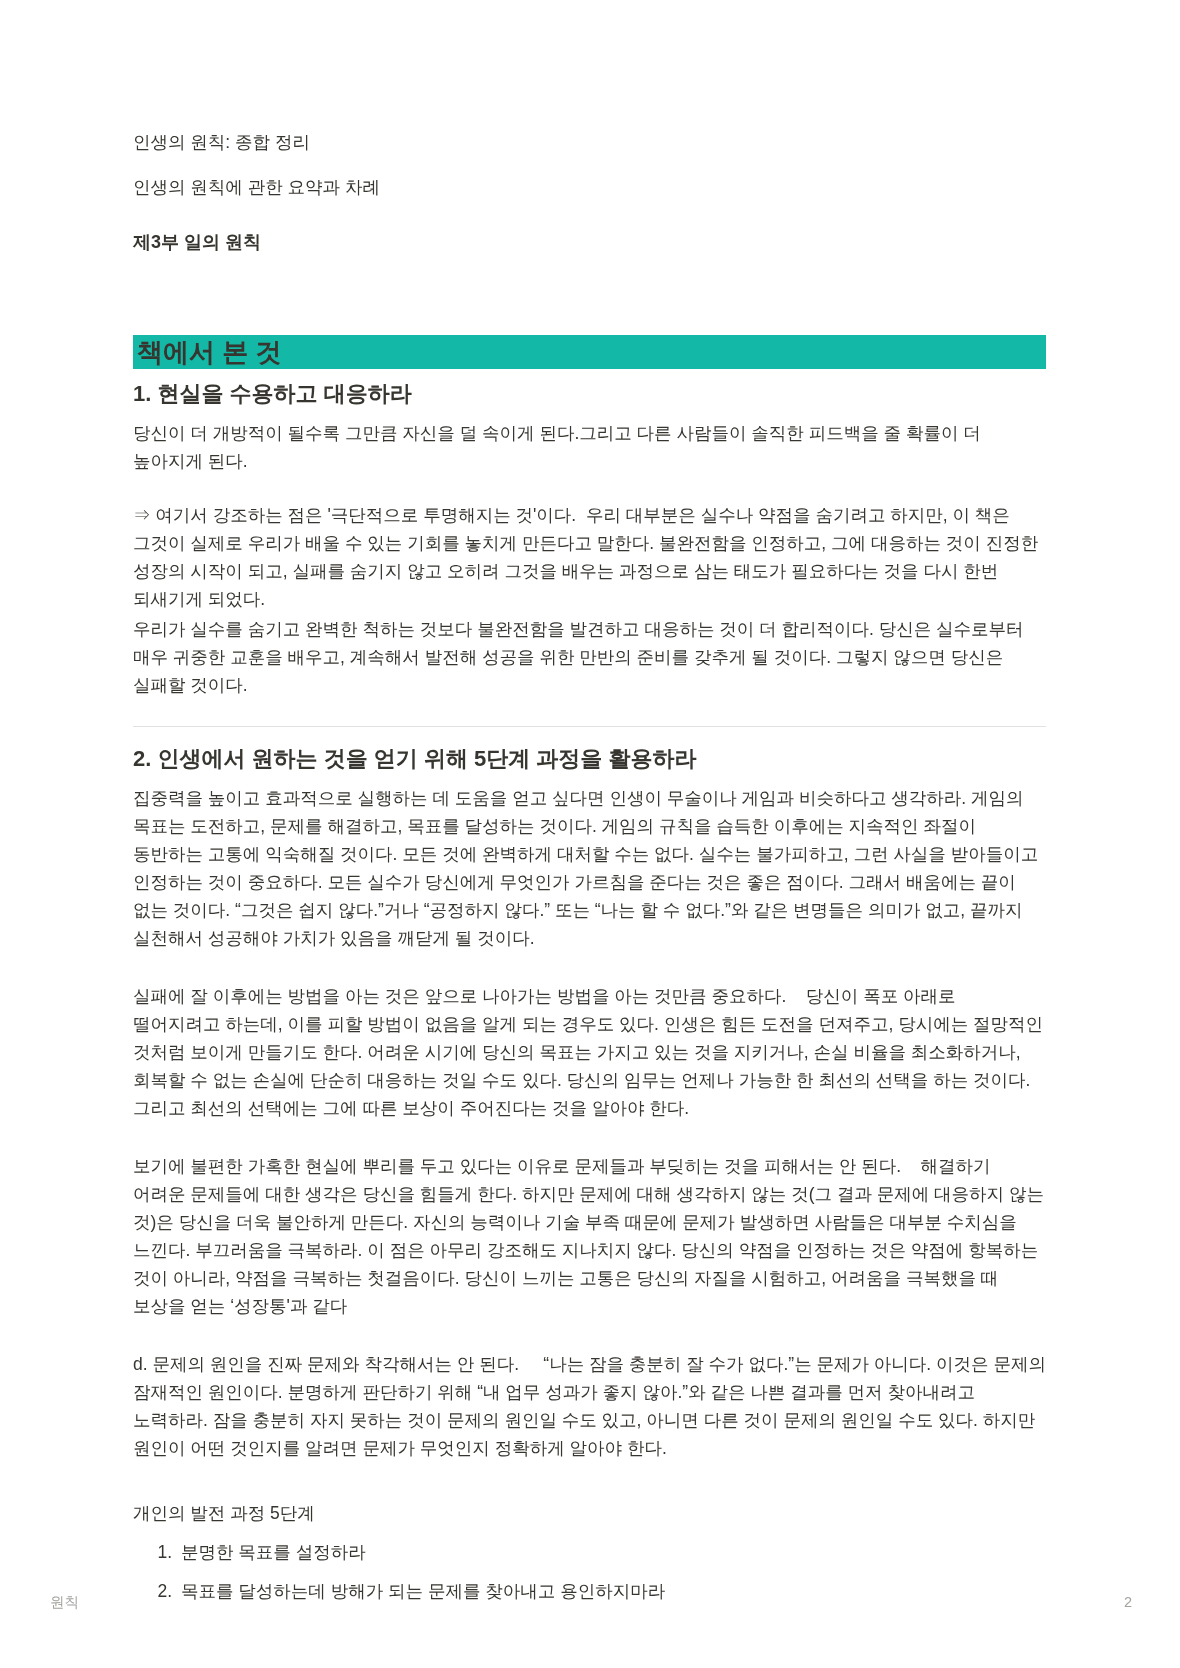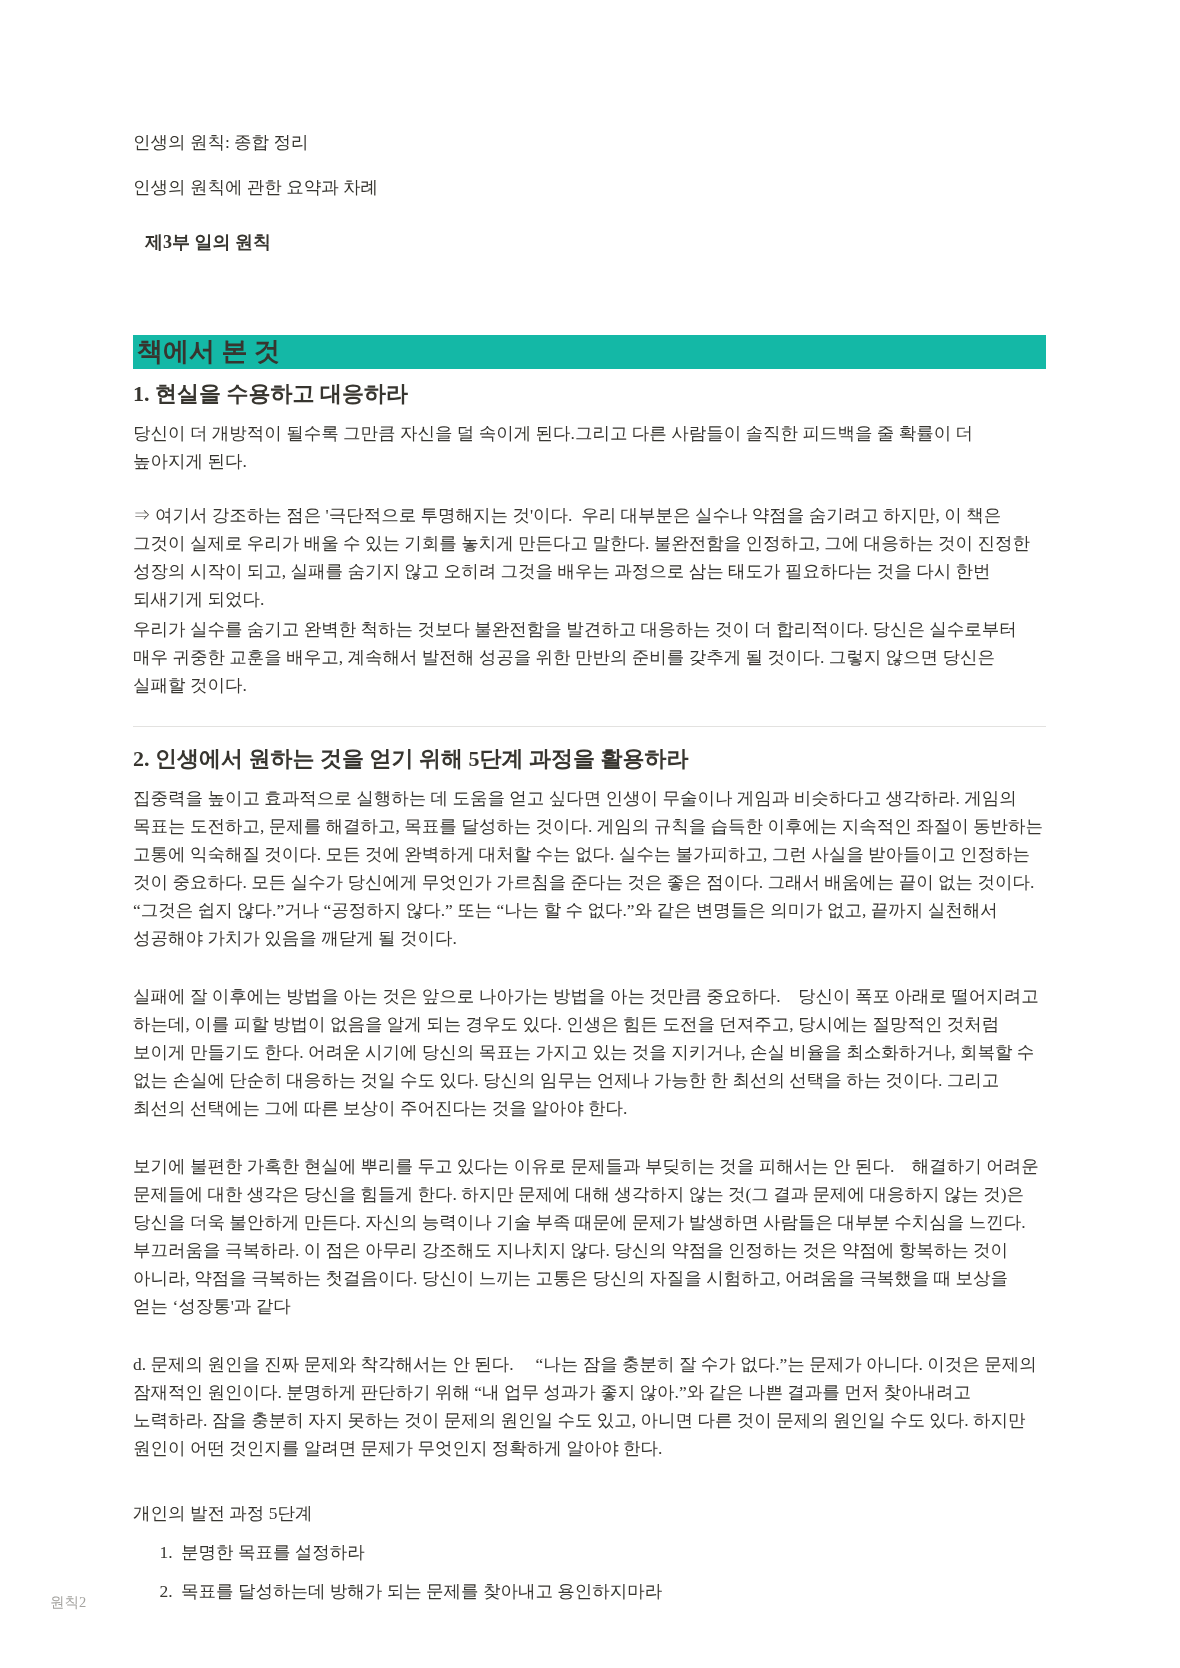--- a/index.html
+++ b/index.html
@@ -6,41 +6,41 @@
     margin: 0;
     padding: 0;
     background: #ffffff;
   }
   .page {
     position: relative;
     width: 1180px;
     height: 1668px;
     margin: 0 auto;
     background: #ffffff;
-    font-family: Liberation Serif, serif;
+    font-family: Liberation Sans, sans-serif;
     color: #37352f;
     overflow: hidden;
   }
   .content {
     position: absolute;
     top: 128px;
     left: 133px;
     width: 913px;
   }
   .doc-title, .doc-subtitle {
     font-size: 17.5px;
     line-height: 28px;
     margin: 0 0 17px 0;
     font-weight: 400;
   }
   .part-heading {
     font-size: 18px;
     line-height: 28px;
     font-weight: 700;
-    margin: 27px 0 0 12px;
+    margin: 27px 0 0 0;
   }
   .highlight-heading {
     margin-top: 79px;
     font-size: 26px;
     line-height: 30px;
     font-weight: 700;
     background: #14b8a6;
     padding: 2px 4px;
   }
   .sub-heading {
@@ -73,24 +73,24 @@
     font-size: 17.5px;
     line-height: 28px;
   }
   ol.steps li {
     margin-bottom: 11px;
     padding-left: 4px;
   }
   .footer {
     position: absolute;
     left: 50px;
-    right: 65px;
+    right: 48px;
     top: 1592px;
     display: flex;
-    justify-content: flex-start;
+    justify-content: space-between;
     font-size: 14.5px;
     line-height: 20px;
     color: #a3a29e;
   }
 </style>
 </head>
 <body>
 
 <div class="page">
   <div class="content">

